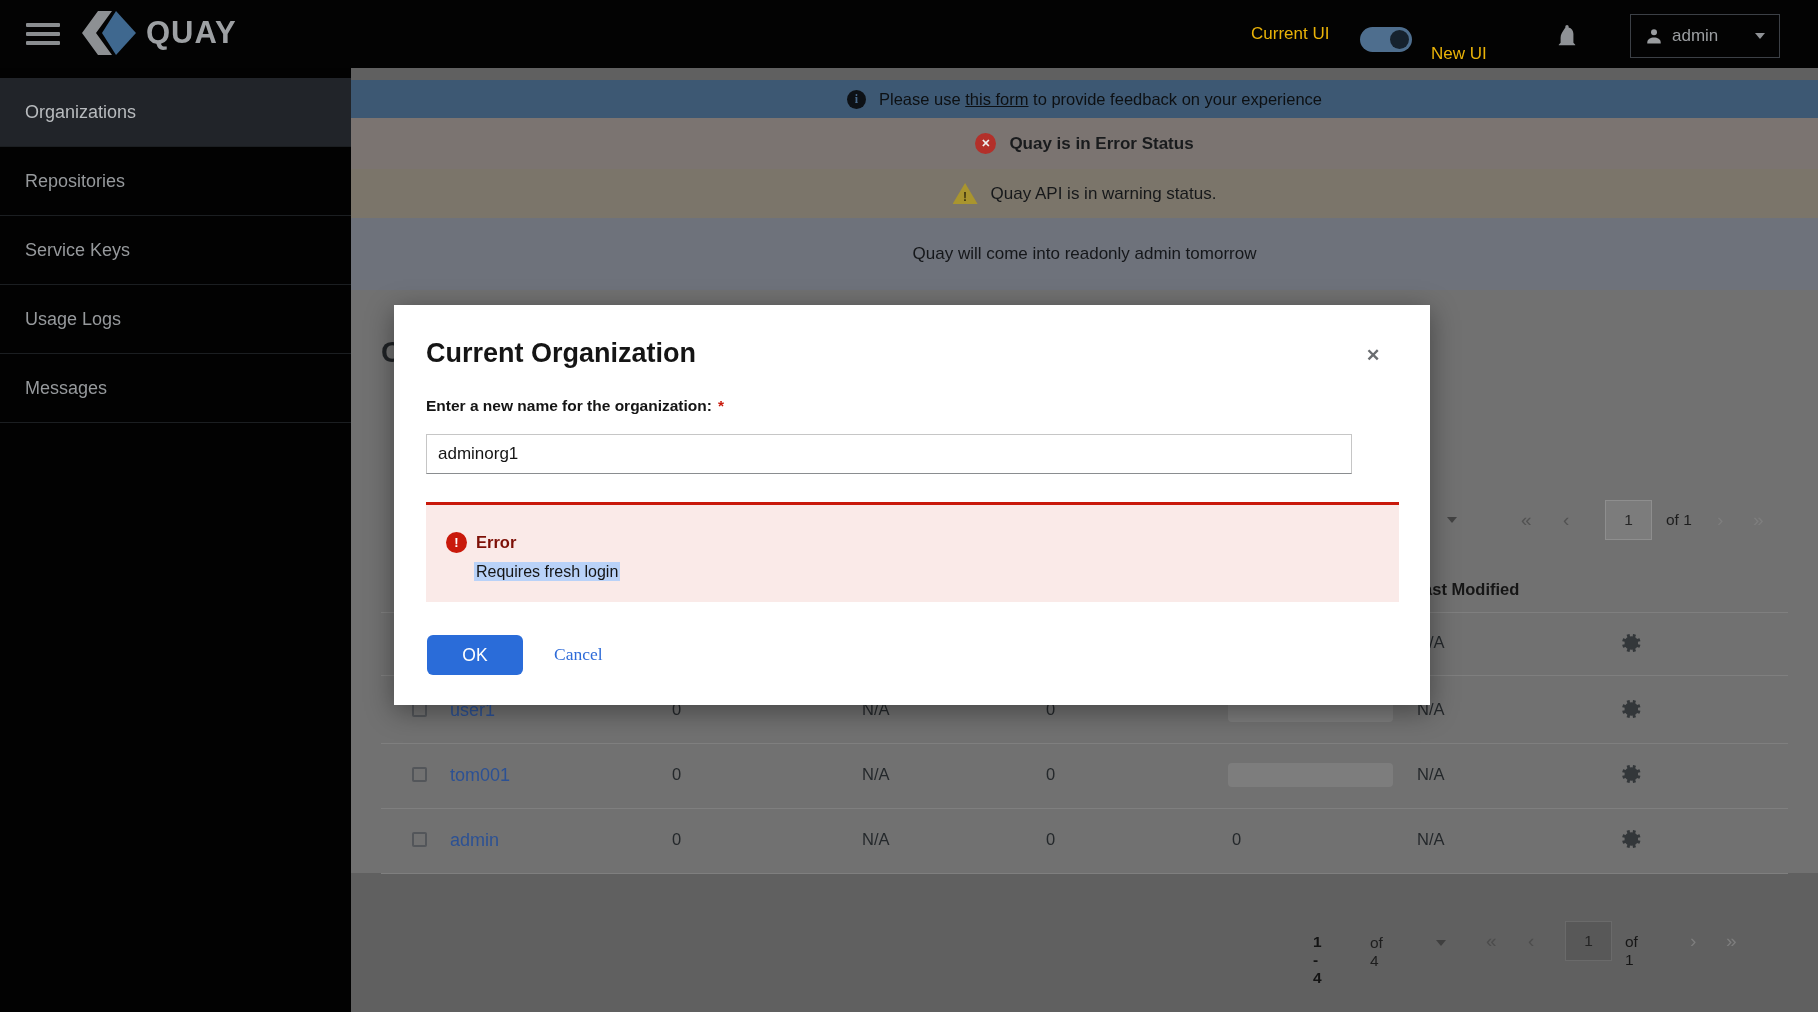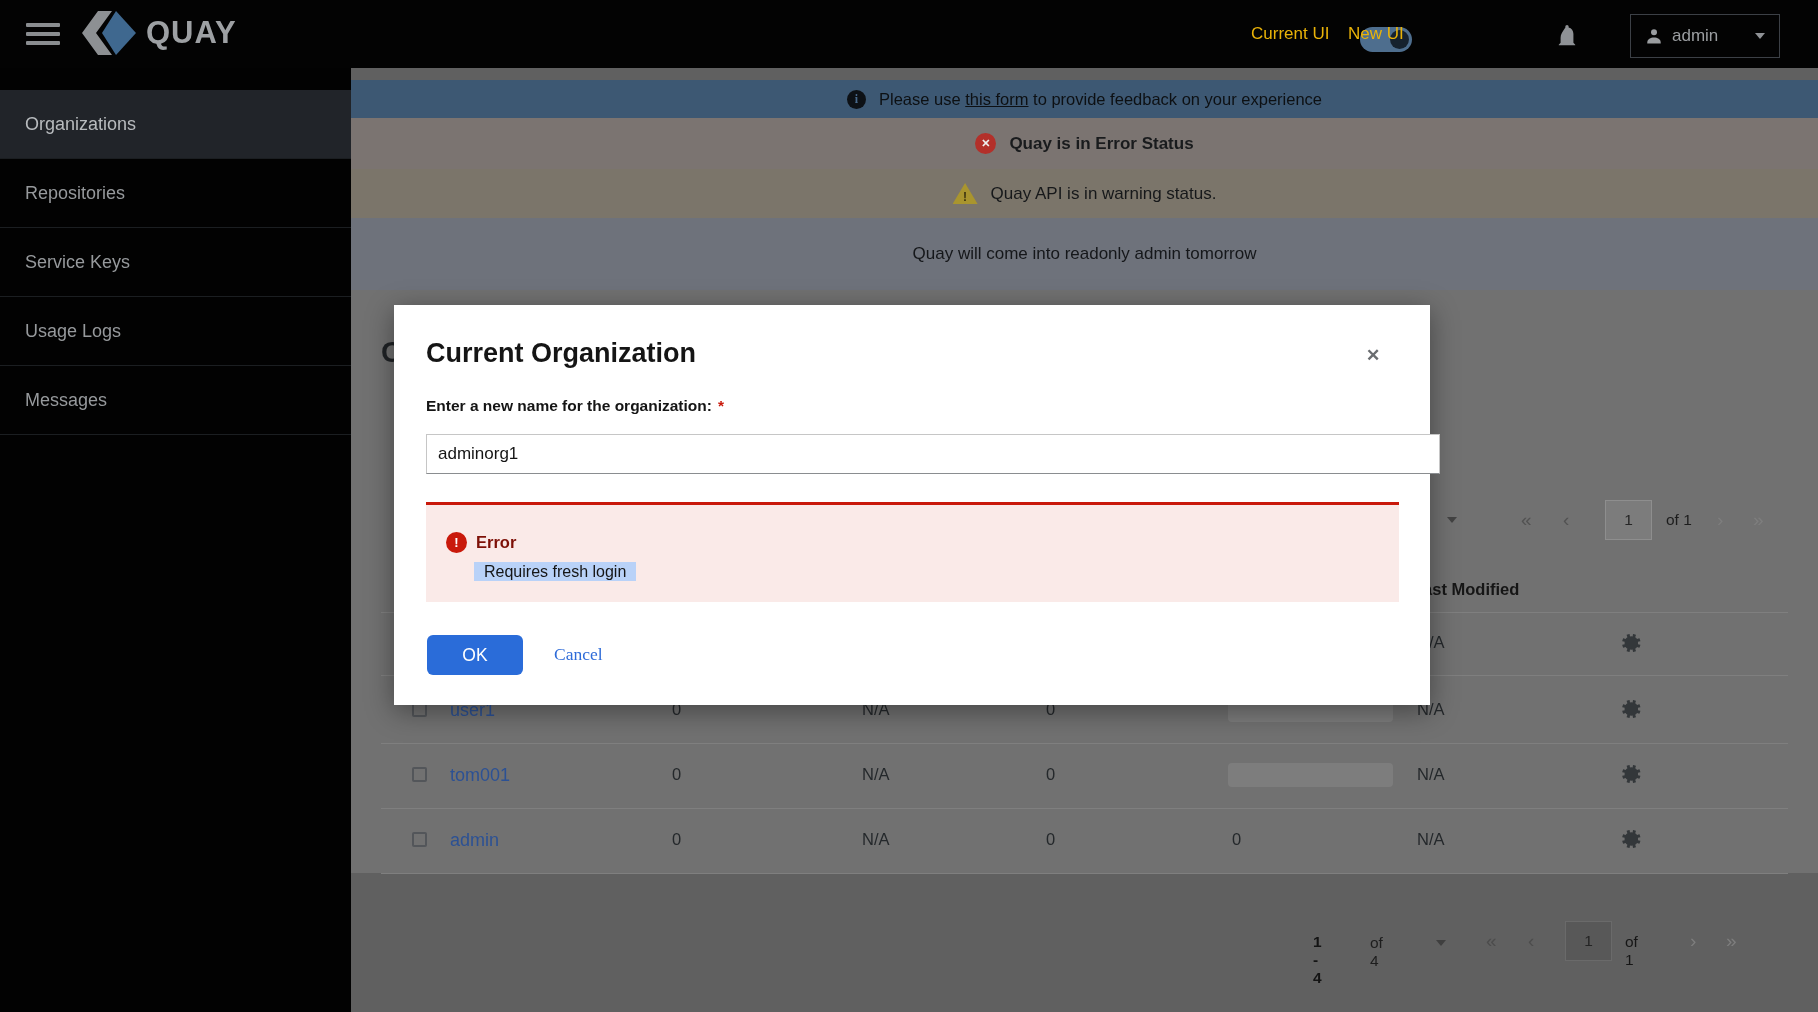--- a/index.html
+++ b/index.html
@@ -19,21 +19,21 @@
   .bell { position:absolute; left:1556px; top:23px; cursor:pointer; }
   .userbox { position:absolute; left:1630px; top:14px; width:150px; height:44px; border:1px solid #3c4046;
              display:flex; align-items:center; gap:9px; padding:0 14px; cursor:pointer; }
   .userbox .uname { font-size:17px; color:#9b9ea1; }
   .caret { width:0; height:0; border-left:5px solid transparent; border-right:5px solid transparent; border-top:6px solid #8f9296; }
 
   
   .sidebar { position:absolute; left:0; top:68px; width:351px; height:944px; background:#020202; z-index:20; }
   .side-item { position:relative; height:69px; line-height:69px; padding-left:25px; font-size:18px;
                color:#96999c; border-bottom:1px solid #1b1e21; cursor:pointer; }
-  .side-item.first { margin-top:22px; }
+  .side-item.first { margin-top:10px; }
   .side-item.active { background:#212429; color:#b8bbbe; }
 
   
   .banner { position:absolute; left:351px; width:1467px; display:flex; align-items:center; justify-content:center; gap:13px; z-index:5; }
   .b-feedback { top:80px; height:38px; background:#3d5873; color:#0d1013; font-size:16.5px; }
   .b-feedback a { color:#0d1013; text-decoration:underline; cursor:pointer; }
   .info-circ { width:19px; height:19px; border-radius:50%; background:#0d1116; color:#4a6a8c; font-weight:700;
                font-size:12px; display:flex; align-items:center; justify-content:center; font-family:"Liberation Serif",serif; }
   .b-error { top:118px; height:51px; background:#7b7471; color:#191b1d; font-size:17px; font-weight:700; }
   .err-circ { width:21px; height:21px; border-radius:50%; background:#b3302a; color:#eeeeee; font-size:11px; font-weight:700;
@@ -66,30 +66,30 @@
   .rangetxt { font-size:15.5px; font-weight:700; color:#141414; }
   .pagebox.dark { background:#585858; border:1px solid #6a6a6a; color:#242424; }
 
   
   .modal { position:absolute; left:394px; top:305px; width:1036px; height:400px; background:#ffffff; z-index:40;
            box-shadow:0 6px 26px rgba(0,0,0,.4); }
   .m-title { position:absolute; left:32px; top:33px; font-size:27px; font-weight:700; color:#151515; }
   .m-close { position:absolute; left:972px; top:40px; font-size:17px; font-weight:700; color:#6a6d70; cursor:pointer; }
   .m-label { position:absolute; left:32px; top:92px; font-size:15.5px; font-weight:700; color:#151515; }
   .m-req { color:#c9190b; padding-left:6px; font-weight:700; }
-  .m-input { position:absolute; left:32px; top:129px; width:1014px; height:40px; border:1px solid #c6c6c6;
+  .m-input { position:absolute; left:32px; top:129px; width:926px; height:40px; border:1px solid #c6c6c6;
              border-bottom:1px solid #8a8d90; padding:0 11px; font-size:17px; color:#151515;
              font-family:"Liberation Sans",sans-serif; }
   .m-alert { position:absolute; left:32px; top:197px; width:973px; height:100px; background:#faeae8;
              border-top:3px solid #c9190b; }
   .al-icon { position:absolute; left:20px; top:27px; width:21px; height:21px; border-radius:50%; background:#c9190b;
              color:#ffffff; font-weight:800; font-size:13px; display:flex; align-items:center; justify-content:center; }
   .al-title { position:absolute; left:50px; top:28px; font-size:16.5px; font-weight:700; color:#7d1007; }
   .al-msg { position:absolute; left:48px; top:58px; font-size:16px; color:#151515; }
-  .al-msg .sel { background:#b9d2f8; padding:1px 10px; }
+  .al-msg .sel { background:#b9d2f8; padding:1px 2px; }
   .m-ok { position:absolute; left:33px; top:330px; width:96px; height:40px; background:#2a6cd9; color:#ffffff;
           border:none; border-radius:6px; font-size:17.5px; cursor:pointer; font-family:"Liberation Sans",sans-serif; }
   .m-cancel { position:absolute; left:160px; top:339px; font-size:17.5px; color:#2e6bd8; cursor:pointer;font-family:Liberation Serif, serif; }
 </style>
 </head>
 <body>
 
 <div class="topbar">
   <div class="burger">
       <span></span>
@@ -100,21 +100,21 @@
     <svg width="54" height="44" viewBox="0 0 54 44">
       <polygon points="16,0 30,0 14,22 30,44 16,44 0,22" fill="#8d9093"></polygon>
       <polygon points="34,0 54,22 34,44 20,22" fill="#3f688f"></polygon>
     </svg>
     <span class="brand-text">QUAY</span>
   </div>
   <span class="hdr-label" style="left:1251px;">Current UI</span>
   <div class="toggle">
       <div class="knob"></div>
     </div>
-  <span class="hdr-label" style="left:1348px;">New UI</span>
+  <span class="hdr-label" style="left:1431px;margin-top:20px;">New UI</span>
   <div class="bell">
     <svg width="22" height="24" viewBox="0 0 24 24">
         <path fill="#8f9296" d="M12 23c1.2 0 2.1-.9 2.1-2.1h-4.2c0 1.2.9 2.1 2.1 2.1zm7-6.5v-5.6c0-3.4-2-6.3-5.2-7v-.8C13.8 2 13 1.2 12 1.2S10.2 2 10.2 3.1v.8C7 8.6 5 11.5 5 14.9v5.6l-2 2v.8h18v-.8l-2-2z"></path>
       </svg>
   </div>
   <div class="userbox">
     <svg width="18" height="18" viewBox="0 0 24 24">
         <circle cx="12" cy="7" r="4" fill="#9a9da0"></circle>
         <path d="M3 21c0-5 4.5-7 9-7s9 2 9 7v1H3z" fill="#9a9da0"></path>
       </svg>

